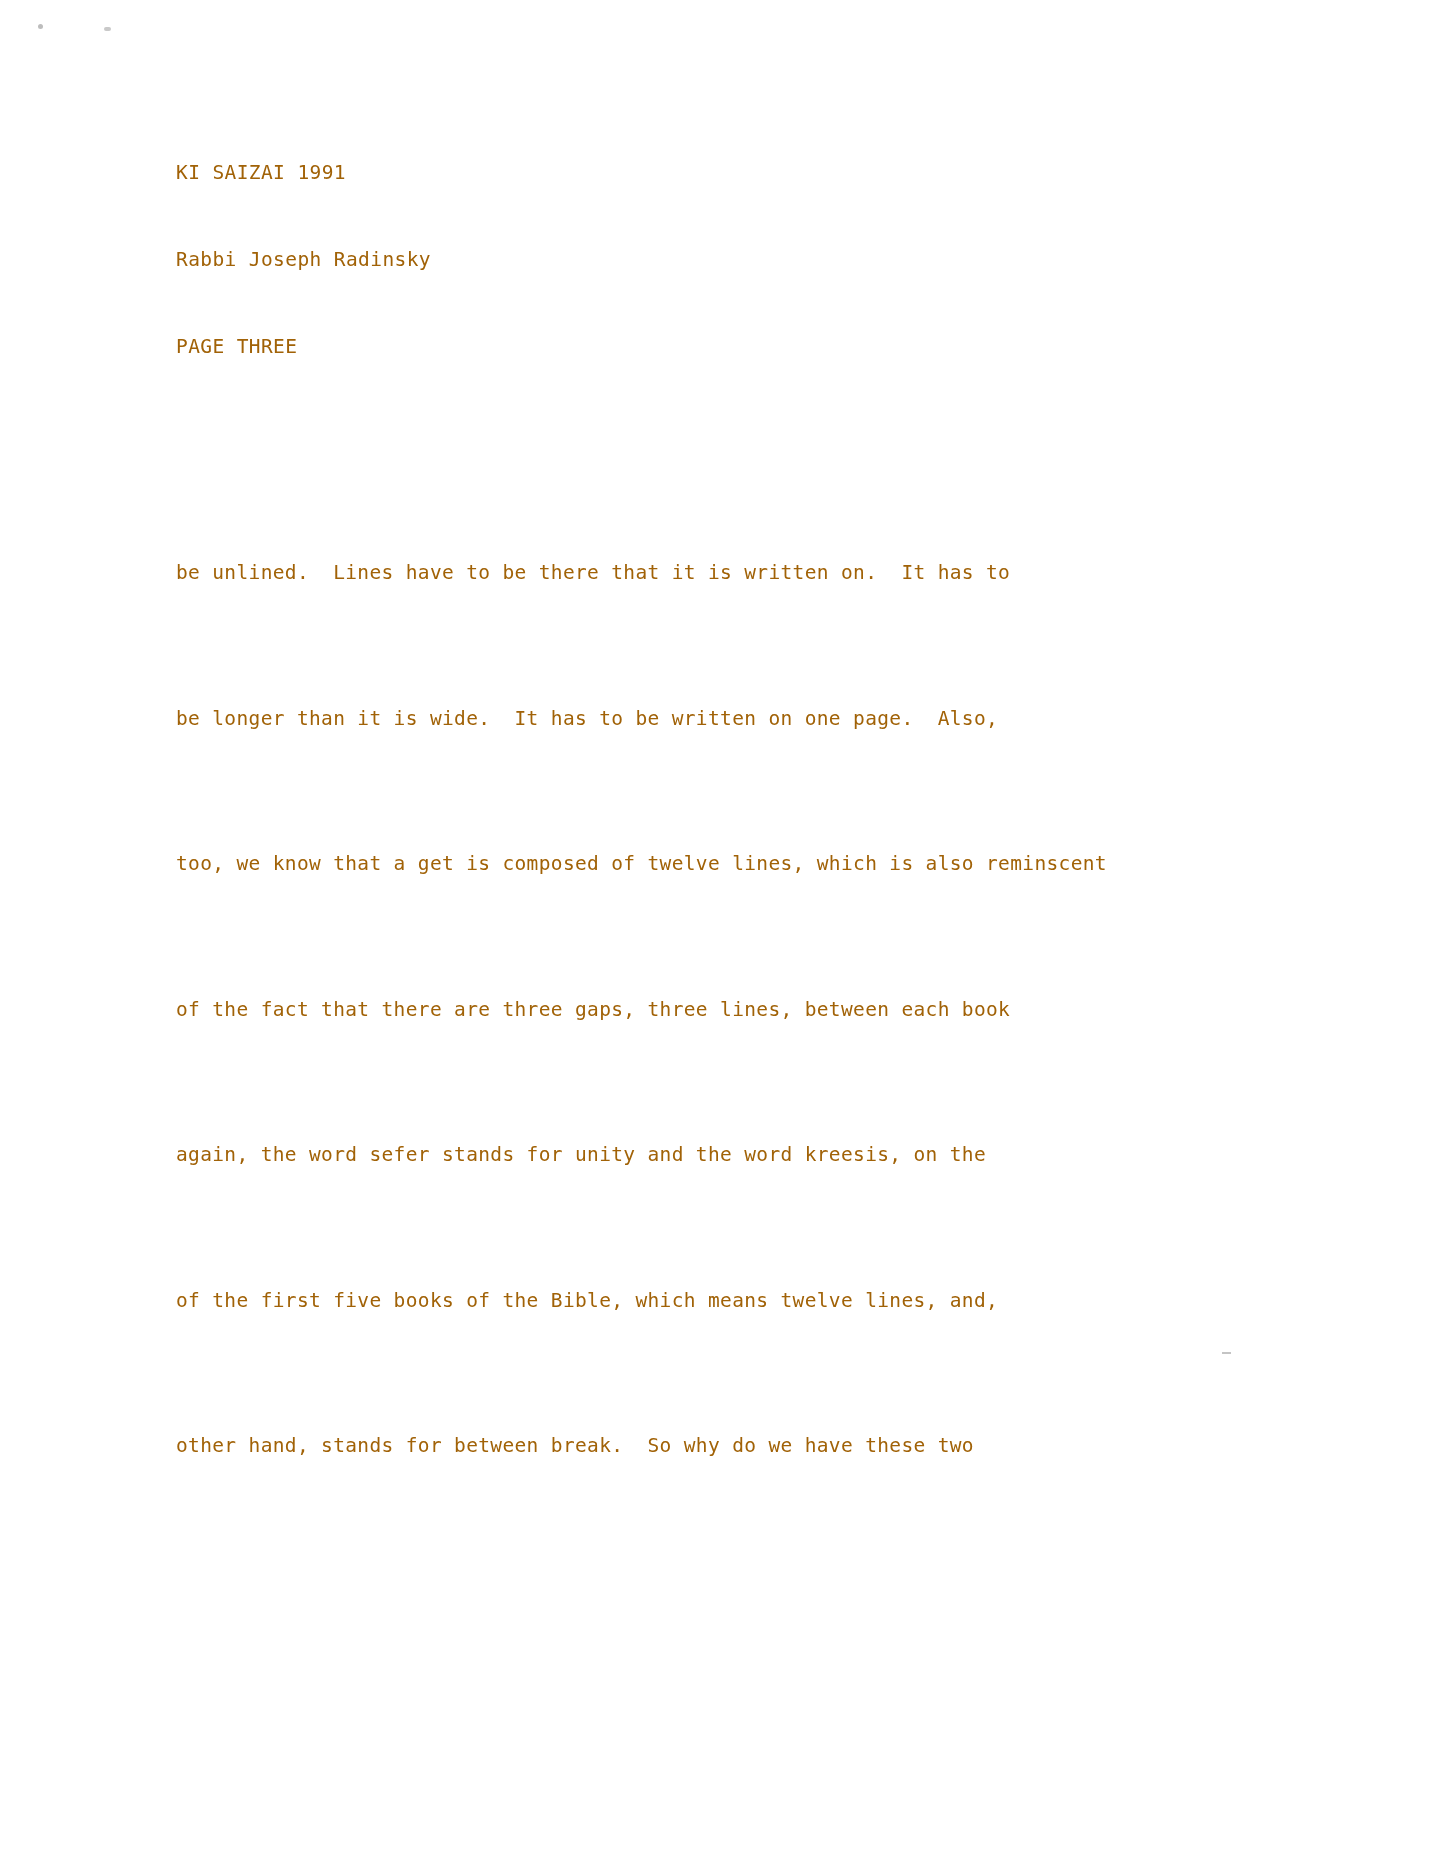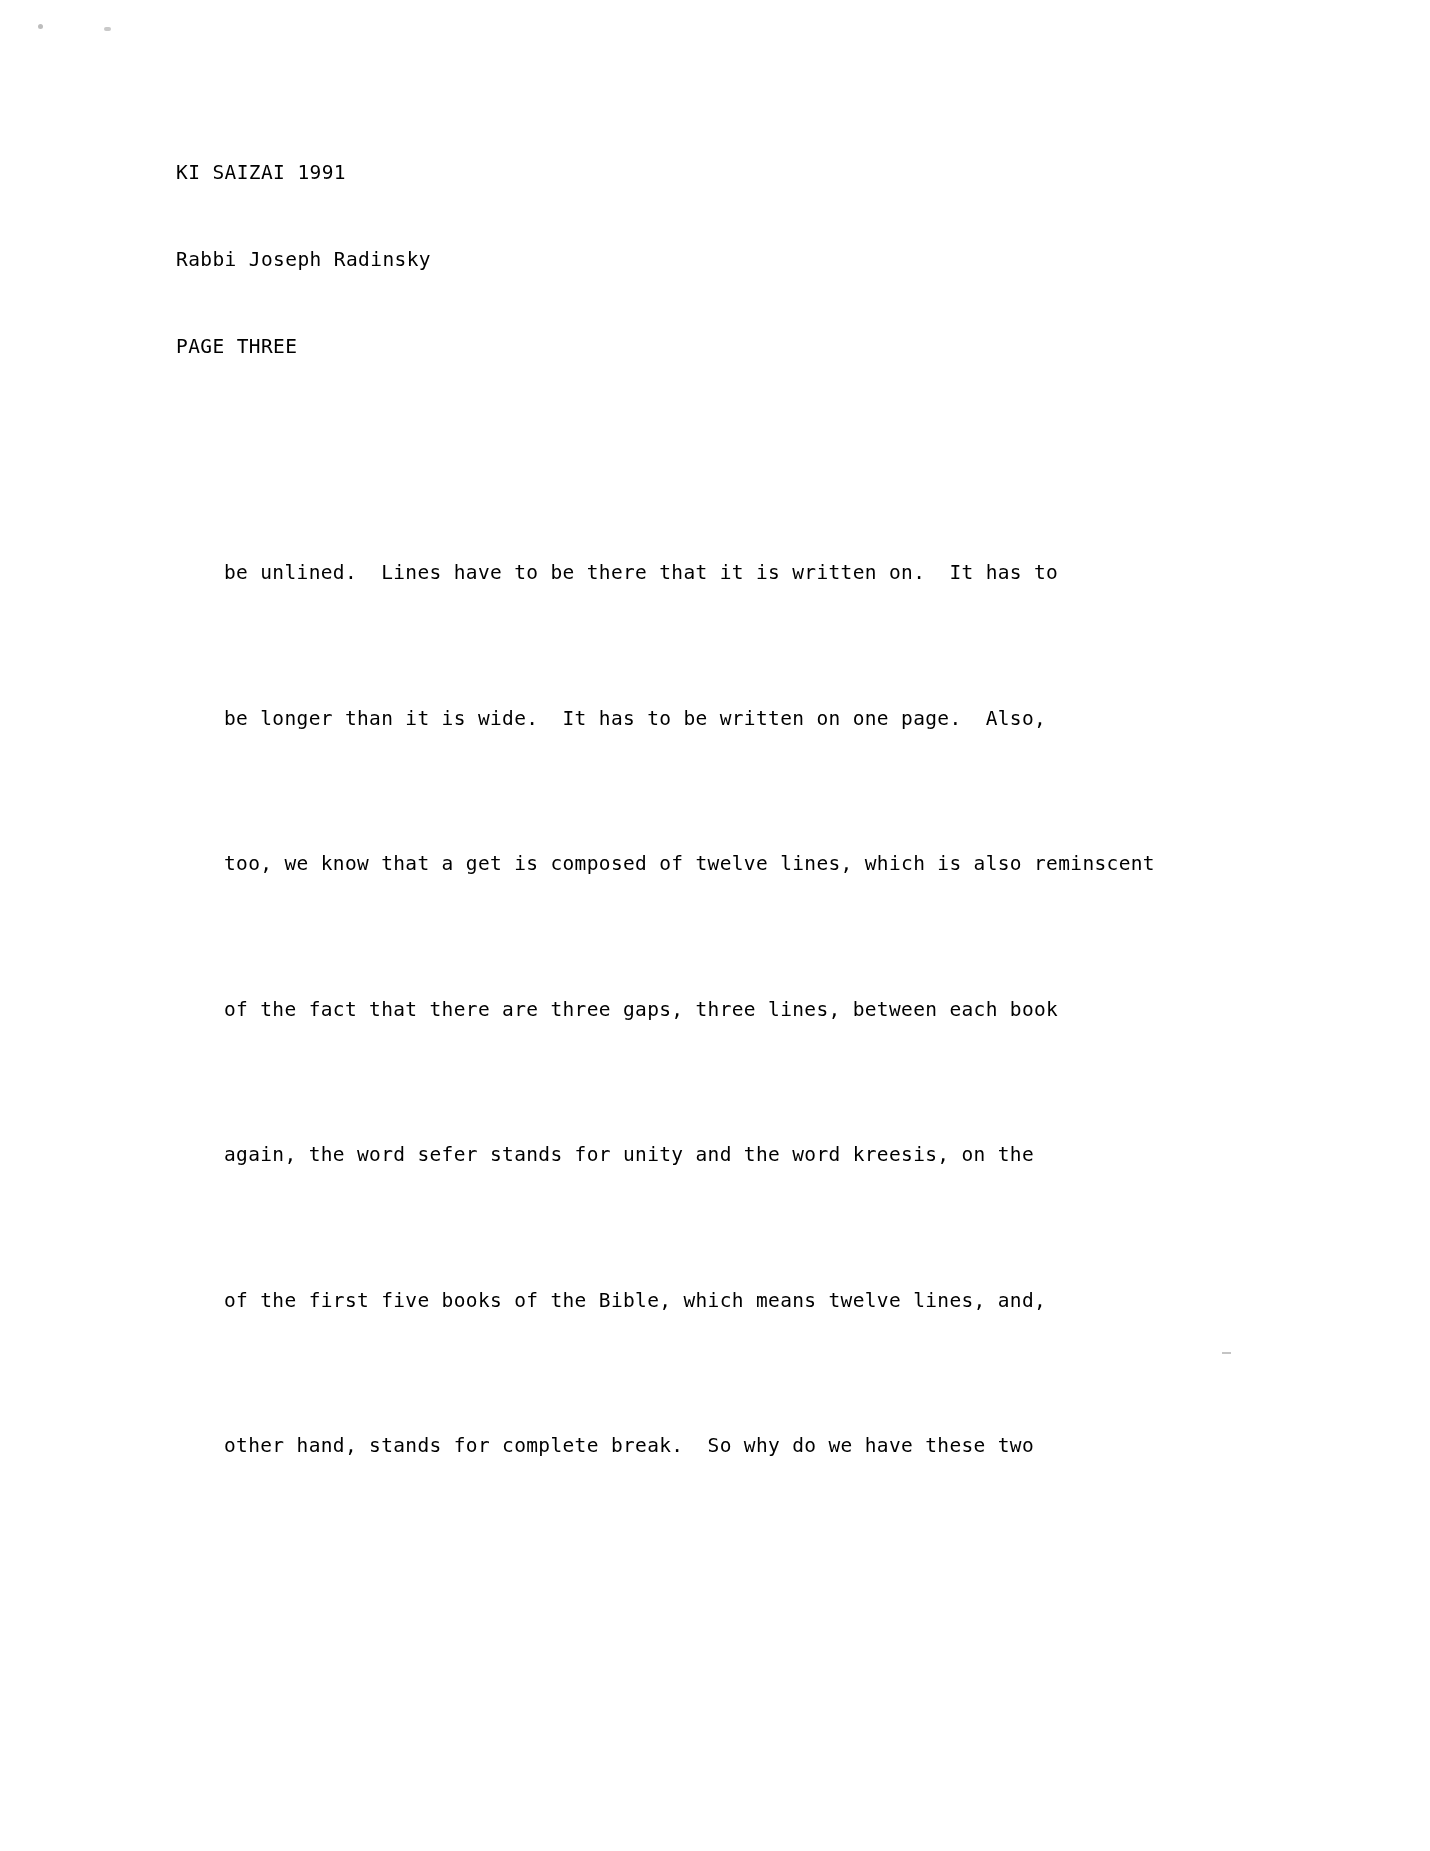--- a/index.html
+++ b/index.html
@@ -7,21 +7,21 @@
     padding: 0;
     background: #ffffff;
   }
   .page {
     position: relative;
     width: 1430px;
     height: 1463px;
     background: #ffffff;
     overflow: hidden;
     font-family: "DejaVu Sans Mono", "Liberation Mono", monospace;
-    color: #000000;
+    color: #a16207;
   }
   
   .scan-mark {
     position: absolute;
     background: #bdbdbd;
     border-radius: 50%;
   }
   .scan-mark.m1 { left: 38px; top: 24px; width: 5px; height: 5px; }
   .scan-mark.m2 { left: 104px; top: 27px; width: 7px; height: 4px; background: #c9c9c9; border-radius: 2px; }
   .scan-mark.m3 { left: 1222px; top: 1352px; width: 9px; height: 2px; background: #c4c4c4; border-radius: 0; }
@@ -39,21 +39,21 @@
     letter-spacing: 0.4px;
     white-space: pre;
   }
 
   .para {
     font-size: 19.5px;
     line-height: 48.5px;
     letter-spacing: 0.35px;
     white-space: pre-wrap;
   }
-  .para .line { display: block; white-space: pre; margin-left: 48px; }
+  .para .line { display: block; white-space: pre; }
 
   .gap-lg { height: 41px; }
   .gap-head { height: 33px; }
 </style>
 </head>
 <body>
 
 <div class="page">
 
   <span class="scan-mark m1"></span>
@@ -70,21 +70,21 @@
 
     <div class="gap-head"></div>
 
     <div class="para">
       <span class="line">be unlined.  Lines have to be there that it is written on.  It has to</span>
       <span class="line">be longer than it is wide.  It has to be written on one page.  Also,</span>
       <span class="line">too, we know that a get is composed of twelve lines, which is also reminscent</span>
       <span class="line">of the fact that there are three gaps, three lines, between each book</span>
       <span class="line">again, the word sefer stands for unity and the word kreesis, on the</span>
       <span class="line">of the first five books of the Bible, which means twelve lines, and,</span>
-      <span class="line">other hand, stands for complete break.  So why do we have these two</span>
+      <span class="line">other hand, stands for between break.  So why do we have these two</span>
     </div>
 
     <div class="gap-lg"></div>
 
     <div class="para">
       
       
       
       
       

